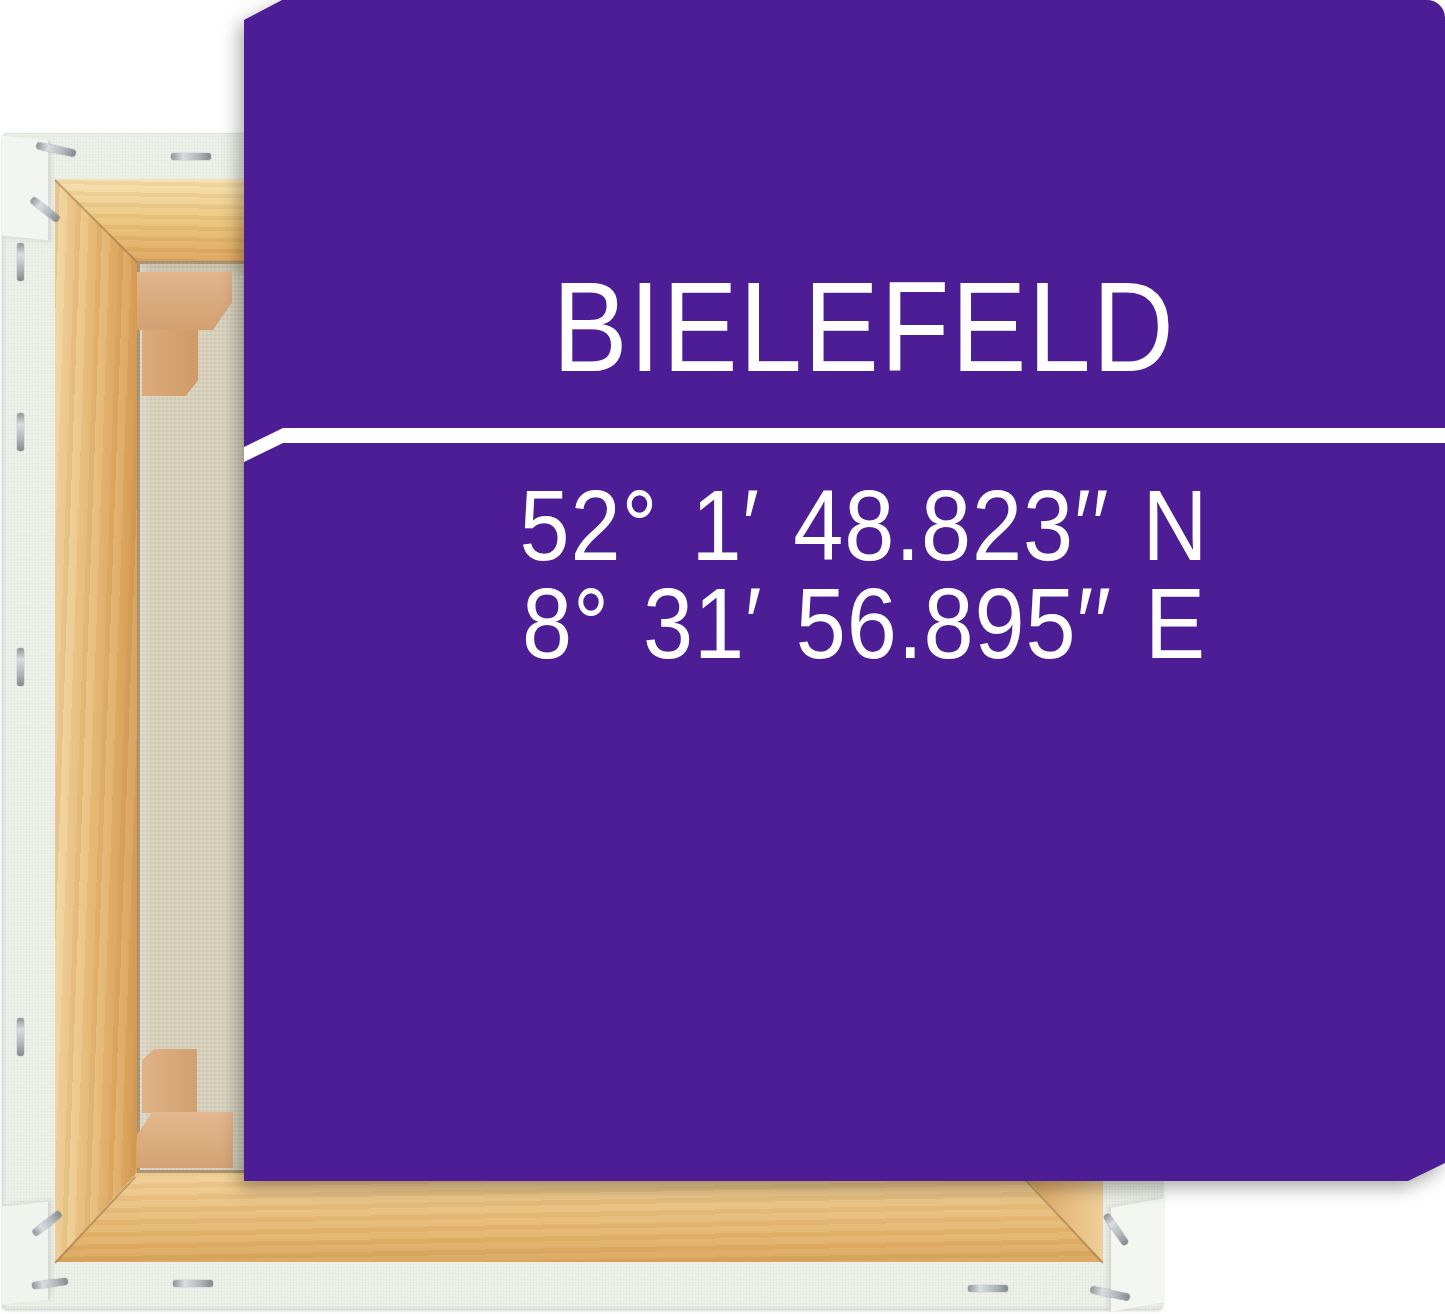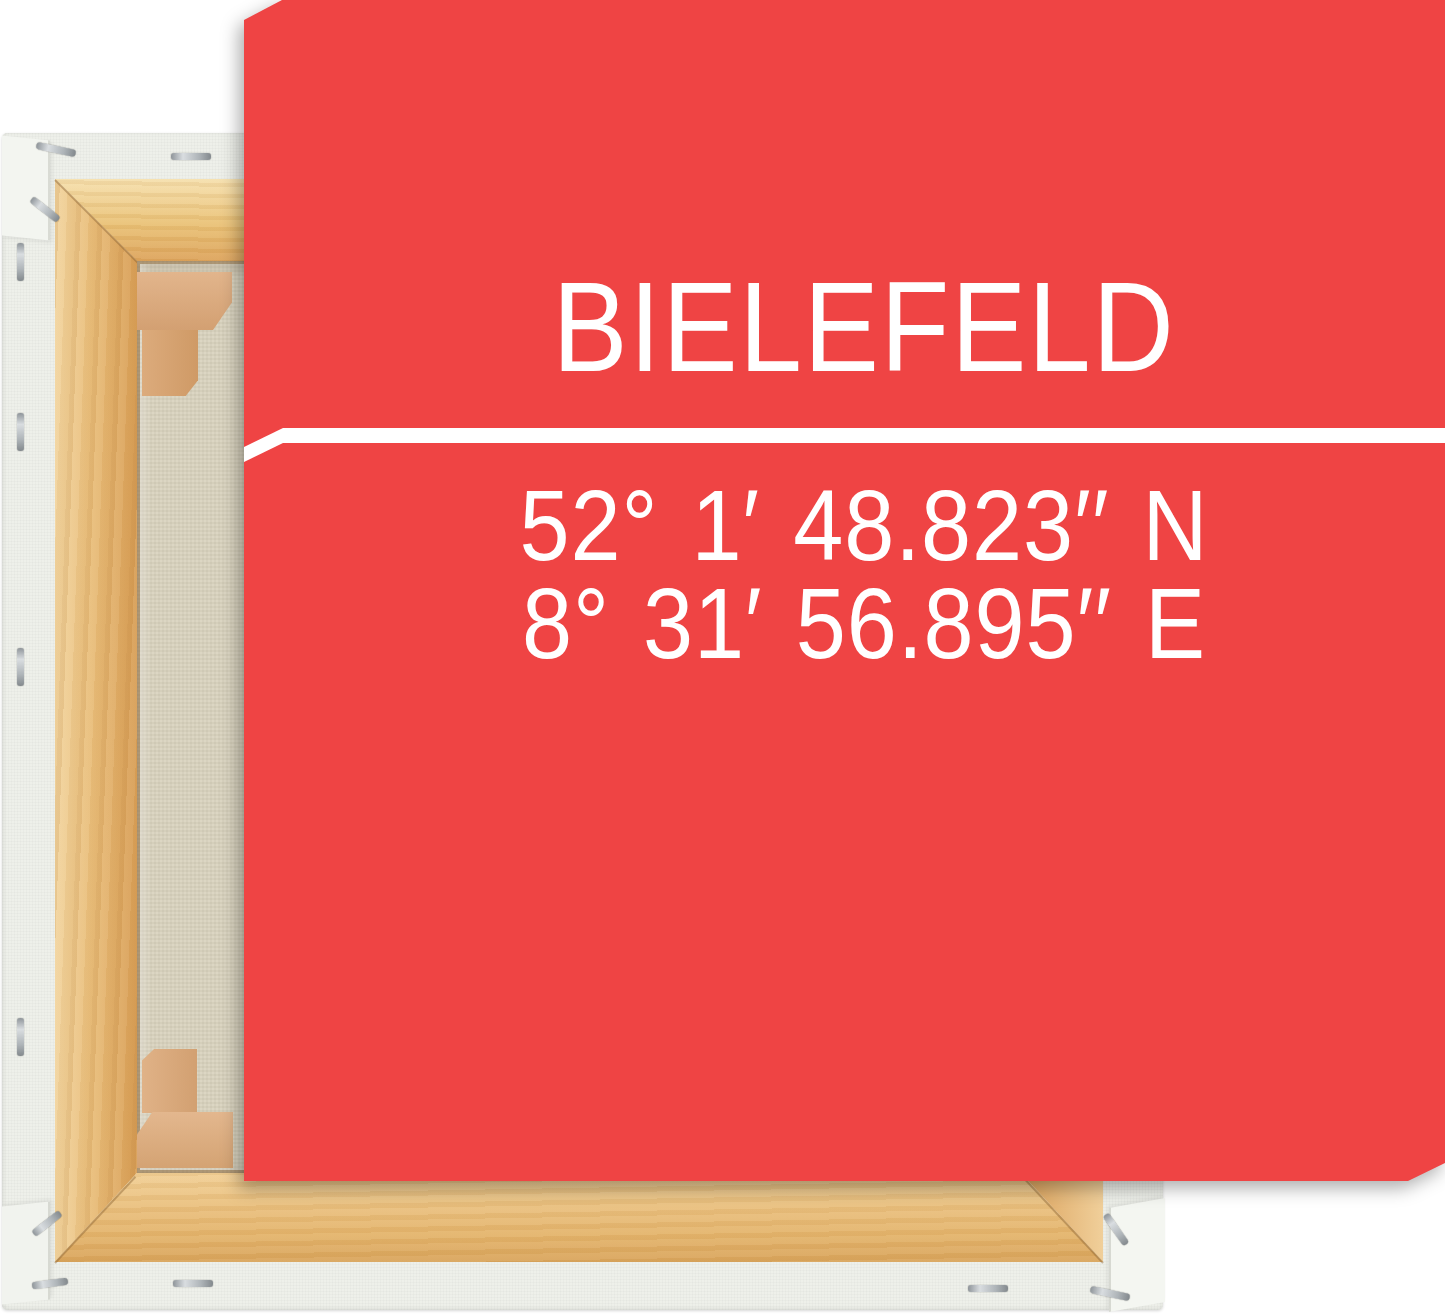--- a/index.html
+++ b/index.html
@@ -73,22 +73,22 @@
     clip-path:polygon(16% 0,100% 0,100% 100%,0 100%,0 40%);}
 
   .staple{position:absolute;width:7px;height:38px;border-radius:3px;
     background:linear-gradient(180deg,#8f959a,#d9dde0 30%,#aeb4b8 70%,#83898d);
     box-shadow:0 0 1px rgba(50,50,50,.8);}
   .staple.h{width:40px;height:7px;
     background:linear-gradient(90deg,#8f959a,#d9dde0 30%,#aeb4b8 70%,#83898d);}
 
   
   .print-wrap{position:absolute;inset:0;filter:drop-shadow(-5px 7px 9px rgba(0,0,0,.32));}
-  .canvas-print{position:absolute;inset:0;background:#ef4444;
-    clip-path:polygon(282px 0,1445px 0,1445px 1163px,1408px 1181px,244px 1181px,244px 20px);}
+  .canvas-print{position:absolute;inset:0;background:#4c1d95;
+    clip-path:polygon(282px 0,1445px 0,1445px 1163px,1408px 1181px,244px 1181px,244px 20px);border-radius:18px;}
   .print-text{position:absolute;left:283px;width:1162px;text-align:center;color:#fff;}
   .city-title{top:262px;font-size:128px;line-height:130px;font-weight:400;letter-spacing:2px;
     transform:scaleX(.88);transform-origin:50% 0;}
   .divider{position:absolute;left:283px;top:428px;width:1162px;height:15px;background:#fff;}
   .divider-bend{position:absolute;left:244px;top:428px;width:39px;height:35px;background:#fff;
     clip-path:polygon(100% 0,100% 43%,0 97%,0 54%);}
   .coord{font-size:100px;line-height:102px;font-weight:400;letter-spacing:1px;word-spacing:8px;
     transform:scaleX(.9);transform-origin:50% 0;}
   .coord-1{top:474px;}
   .coord-2{top:572px;}

